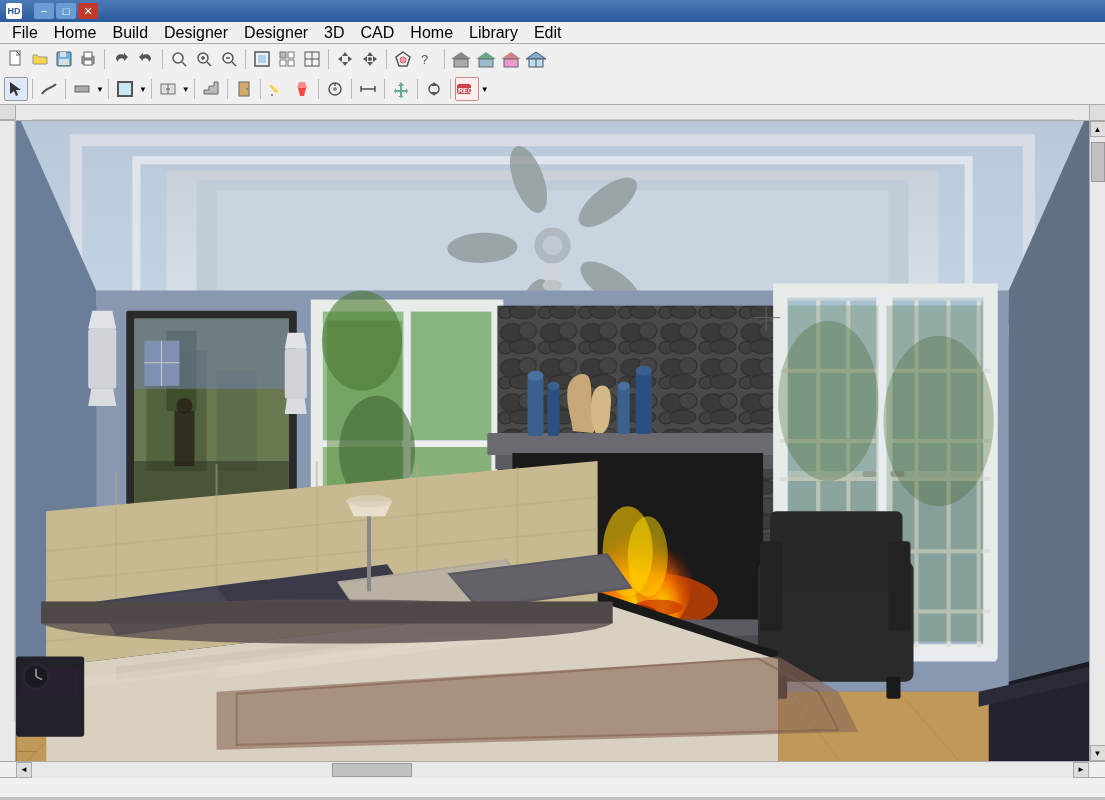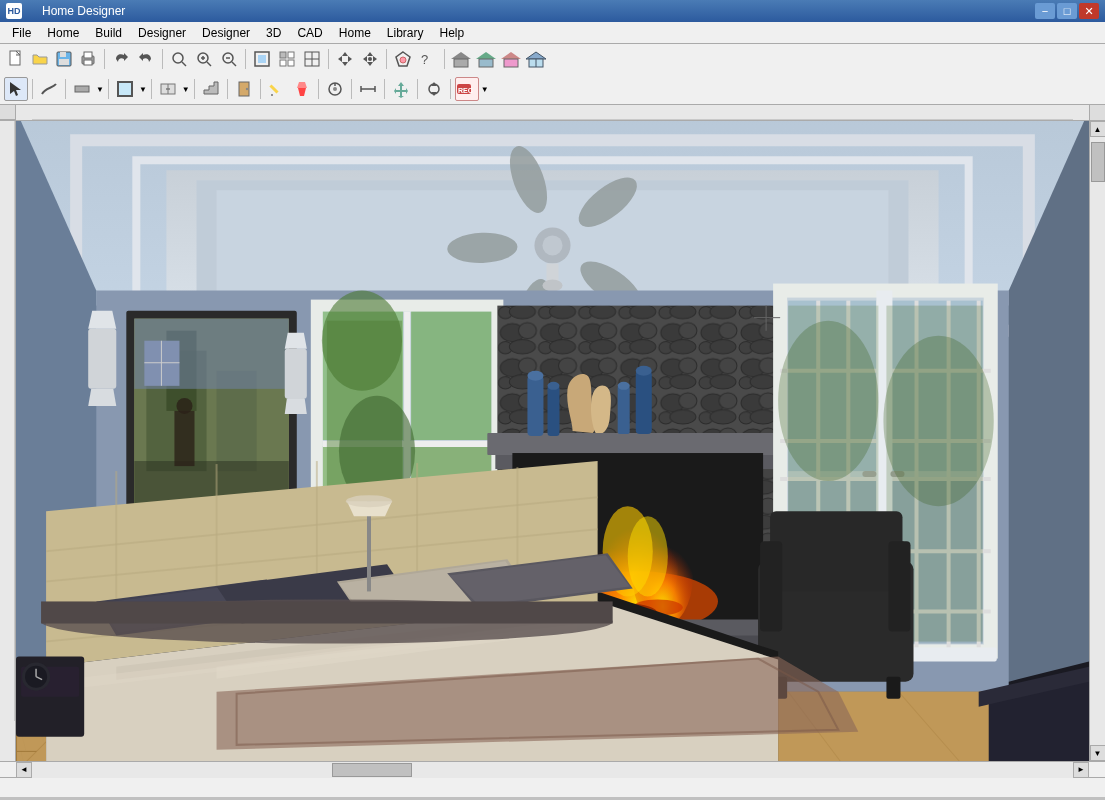--- a/index.html
+++ b/index.html
@@ -19,21 +19,21 @@
       display: flex;
       align-items: center;
       padding: 0 6px;
       color: white;
       font-size: 12px;
       font-weight: normal;
     }
     #title-bar .title-icon {
       width: 16px;
       height: 16px;
-      margin-right: 20px;
+      margin-right: 12px;
       background: #fff;
       border-radius: 2px;
       display: flex;
       align-items: center;
       justify-content: center;
       font-size: 9px;
       color: #2c5a9e;
       font-weight: bold;
     }
     #title-bar .title-text {
@@ -63,21 +63,21 @@
       background: #f0f0f0;
       height: 22px;
       display: flex;
       align-items: center;
       padding: 0 4px;
       border-bottom: 1px solid #aaa;
     }
     .menu-item {
       padding: 2px 8px;
       cursor: pointer;
-      font-size: 12px;
+      font-size: 16px;
       color: #000;
       border-radius: 3px;
     }
 
     
     #toolbar-area {
       background: #f0f0f0;
       border-bottom: 1px solid #aaa;
     }
     .toolbar-row {
@@ -238,39 +238,38 @@
       align-items: center;
     }
   </style>
 </head>
 <body>
 
 <div id="title-bar">
   <div class="title-icon">
     <span>HD</span>
   </div>
-  <span class="title-text">Home Designer</span>
   <div class="window-controls">
     <div class="win-btn minimize">−</div>
     <div class="win-btn maximize">□</div>
     <div class="win-btn close">✕</div>
   </div>
 </div>
 
 <div id="menu-bar">
   <div class="menu-item">File</div>
   <div class="menu-item">Home</div>
   <div class="menu-item">Build</div>
   <div class="menu-item">Designer</div>
   <div class="menu-item">Designer</div>
   <div class="menu-item">3D</div>
   <div class="menu-item">CAD</div>
   <div class="menu-item">Home</div>
   <div class="menu-item">Library</div>
-  <div class="menu-item">Help</div>
+  <div class="menu-item">Edit</div>
 </div>
 
 <div id="toolbar-area">
   <div class="toolbar-row">
 
     <div class="toolbar-group">
       <div class="tb-btn" title="New">
         <svg width="18" height="18" viewBox="0 0 18 18">
             <rect x="3" y="1" width="10" height="14" fill="white" stroke="#666" stroke-width="1"></rect>
             <polyline points="9,1 13,5 9,5" fill="#ddd" stroke="#666" stroke-width="1"></polyline>

